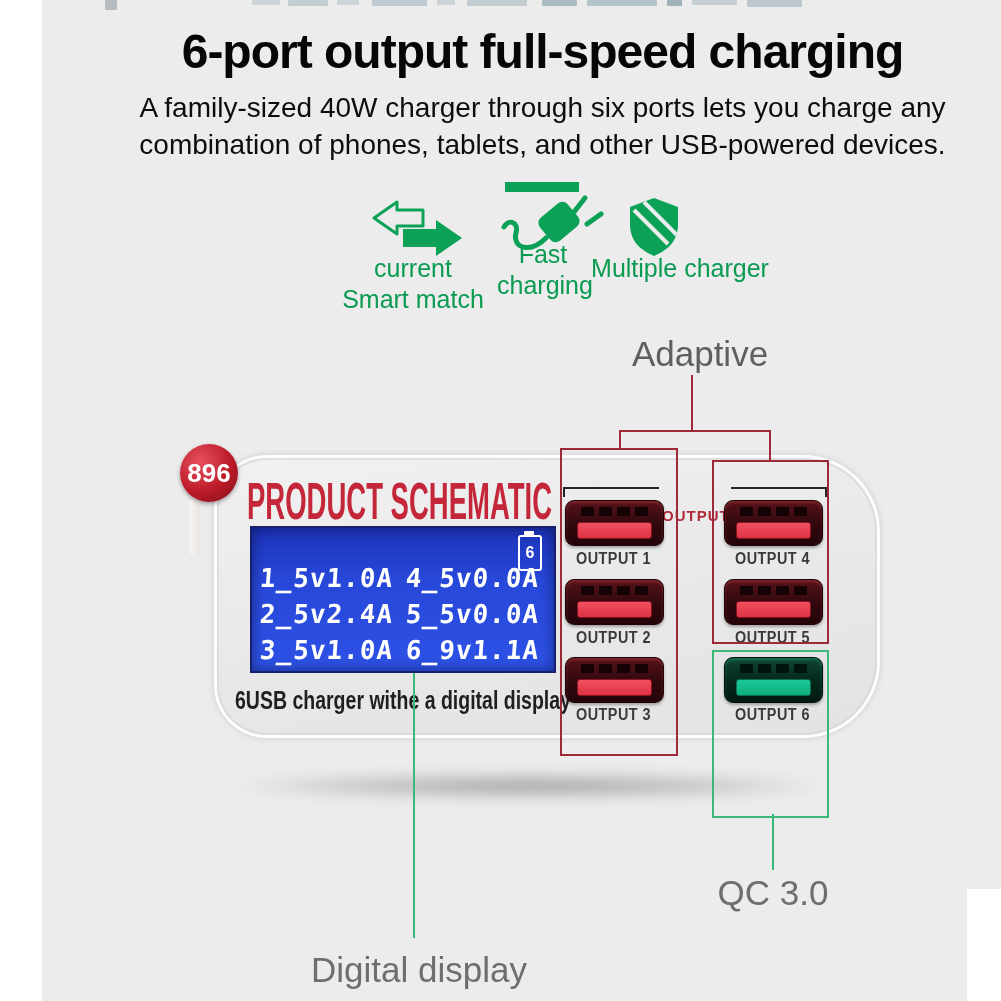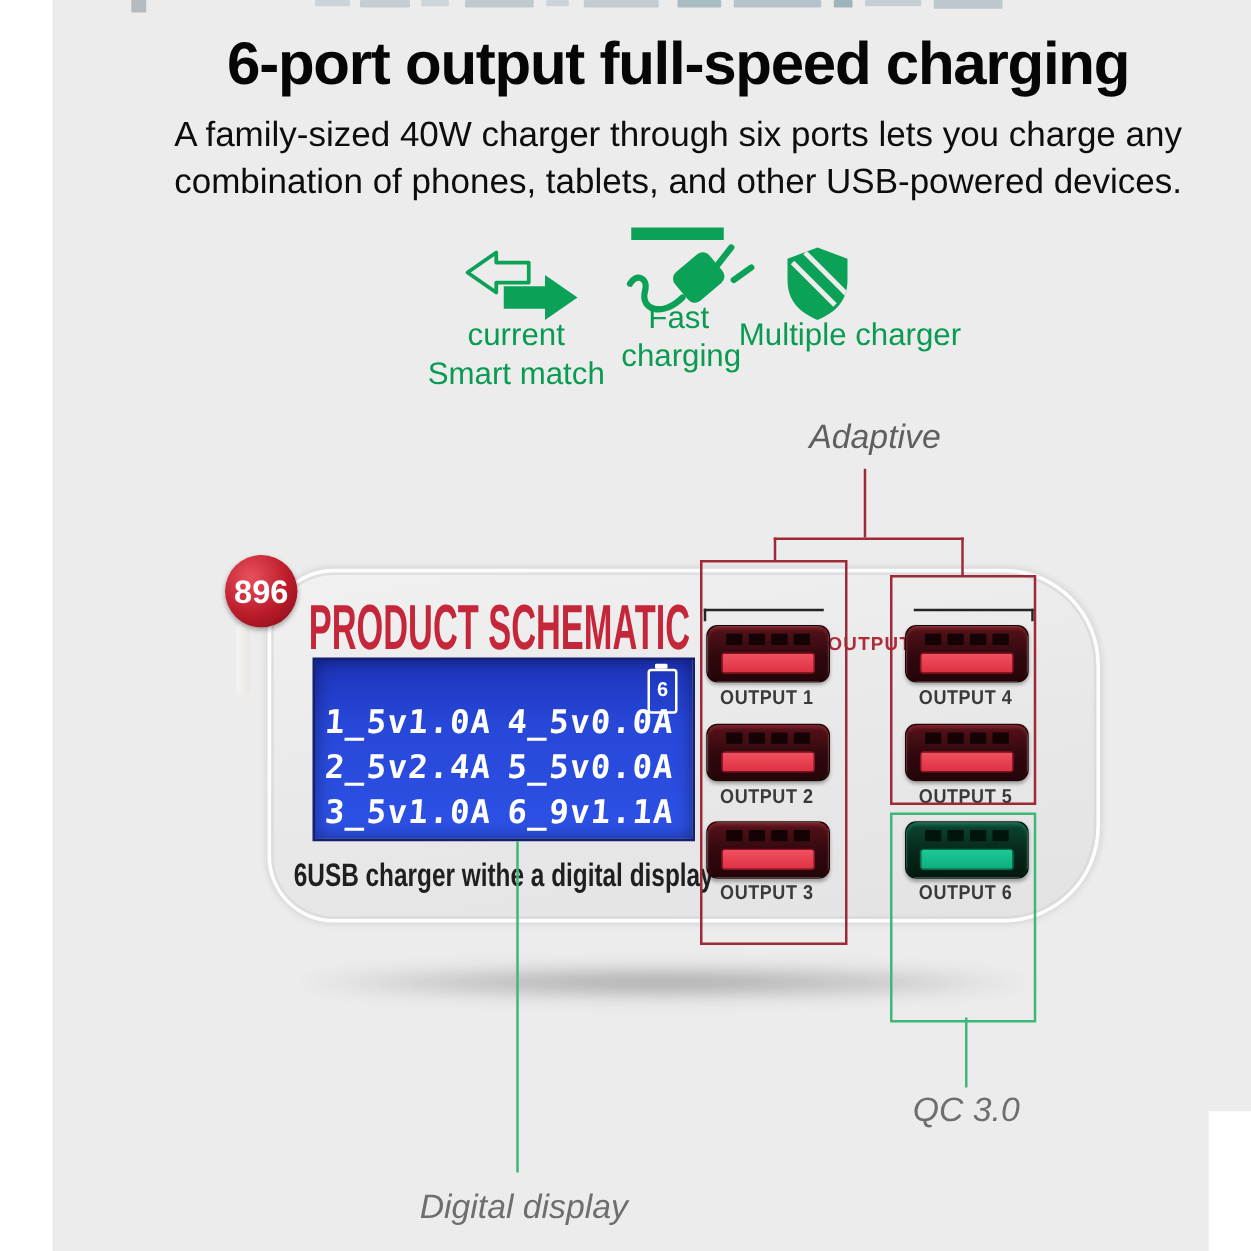--- a/index.html
+++ b/index.html
@@ -19,21 +19,21 @@
 
   
   .accent-bar{left:463px;top:182px;width:74px;height:10px;background:#0ba157;}
   .feature-label{font-size:25px;line-height:31px;color:#0a9b52;text-align:center;}
   .fl1{left:288px;top:253px;width:166px;}
   .fl2{left:455px;top:239px;width:92px;}
   .fl3{left:544px;top:253px;width:188px;}
   .ficon{position:absolute;}
 
   
-  .grey-label{color:#5f5f5f;font-size:27px;text-align:center;font-style:italic;}
+  .grey-label{color:#5f5f5f;font-size:35px;text-align:center;}
   .adaptive{left:588px;top:334px;width:140px;}
   .qc{left:661px;top:873px;width:140px;color:#6e6e6e;}
   .digital{left:257px;top:950px;width:240px;color:#6e6e6e;}
 
   
   .red-line{background:#9e2a39;}
   .red-box{border:2px solid #9e2a39;background:transparent;}
   .green-box{border:2px solid #3cb878;background:transparent;}
   .green-line{background:#3cb878;}
   .stem-adaptive{left:649px;top:375px;width:2px;height:55px;}

